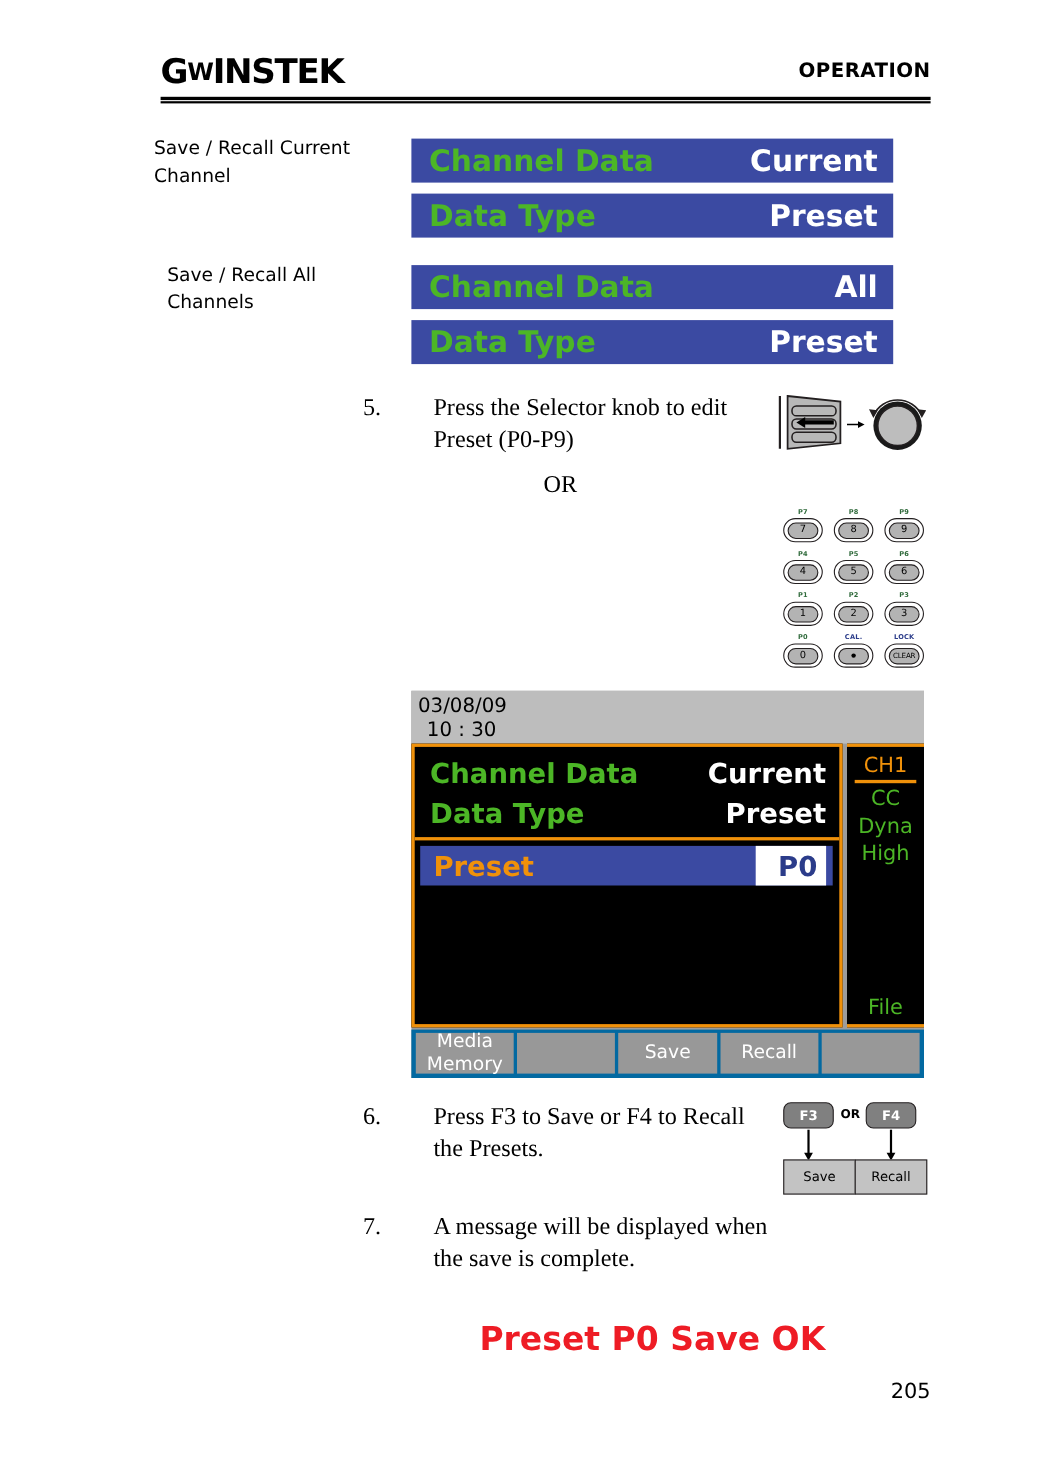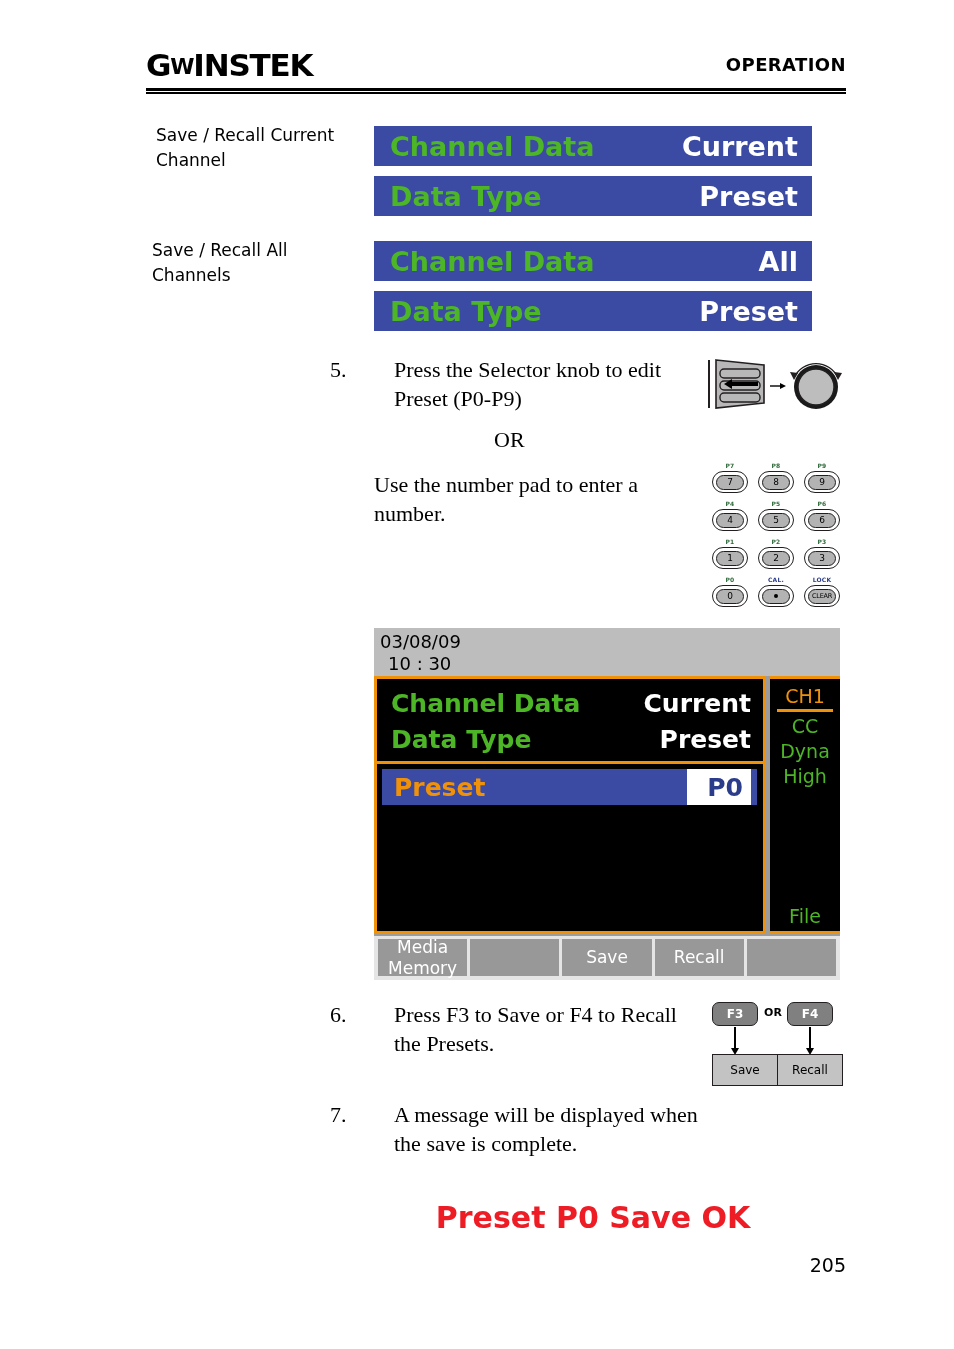--- a/index.html
+++ b/index.html
@@ -67,21 +67,21 @@
 
   
   .side-label {
     position: absolute;
     font-family: "DejaVu Sans", sans-serif;
     font-size: 17px;
     line-height: 25px;
     color: #000;
     width: 215px;
   }
-  #side-label-1 { left: 156px; top: 123px; }
+  #side-label-1 { left: 140px; top: 123px; }
   #side-label-2 { left: 152px; top: 238px; }
 
   
   .banner {
     position: absolute;
     left: 374px;
     width: 438px;
     height: 40px;
     background: #3b4aa2;
     box-sizing: border-box;
@@ -349,21 +349,21 @@
   #lcd-softbar {
     position: absolute;
     left: 0;
     top: 308px;
     width: 466px;
     height: 44px;
     display: flex;
     gap: 3px;
     padding: 3px 4px 4px 4px;
     box-sizing: border-box;
-    background: #e5e5e5;
+    background: #0369a1;
   }
   .softkey {
     flex: 1;
     background: #989898;
     display: flex;
     flex-direction: column;
     align-items: center;
     justify-content: center;
     font-family: "DejaVu Sans", sans-serif;
     font-size: 17px;
@@ -527,21 +527,20 @@
       <polygon points="80,30 74,27 74,33" fill="#000"></polygon>
       <circle cx="110" cy="31" r="22" fill="#1a1a1a"></circle>
       <circle cx="110" cy="31" r="18" fill="#bdbdbd" stroke="#231f20" stroke-width="1.4"></circle>
       <path d="M88 22 A24 24 0 0 1 132 22" fill="none" stroke="#231f20" stroke-width="1.4"></path>
       <polygon points="132,24 128,16 136,17" fill="#231f20"></polygon>
       <polygon points="88,24 84,16 92,17" fill="#231f20"></polygon>
     </svg>
   </div>
 
   <div id="or-text">OR</div>
-  <div id="numpad-text">Use the number pad to enter a number.</div>
 
   <div id="numpad">
     <div class="np-cell" style="left:0px;  top:0px;">
         <div class="np-top grn">P7</div>
         <div class="np-key">
           <div class="inner">7</div>
         </div>
       </div>
     <div class="np-cell" style="left:46px; top:0px;">
         <div class="np-top grn">P8</div>

